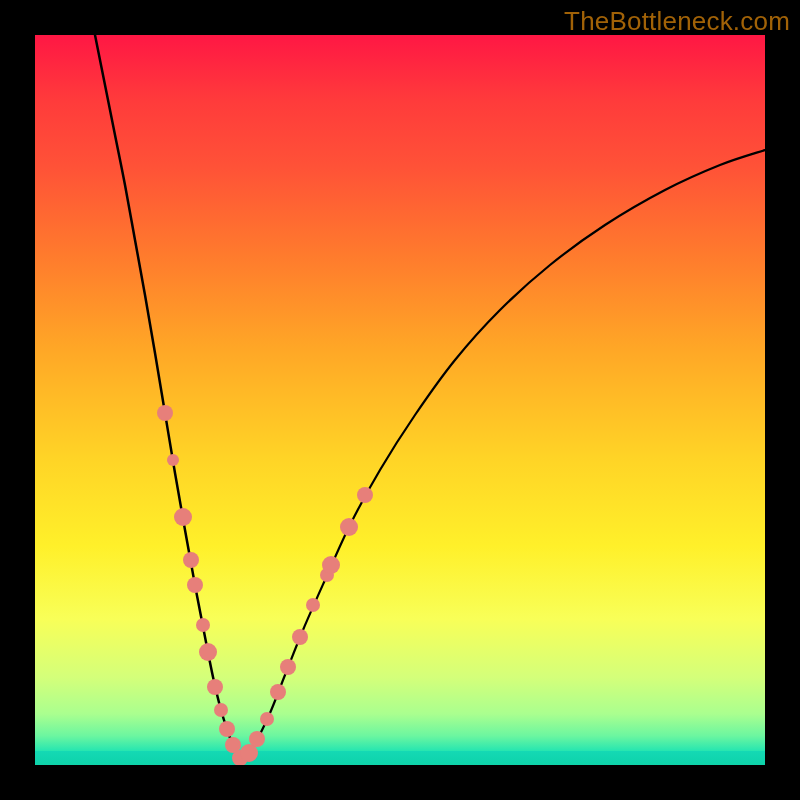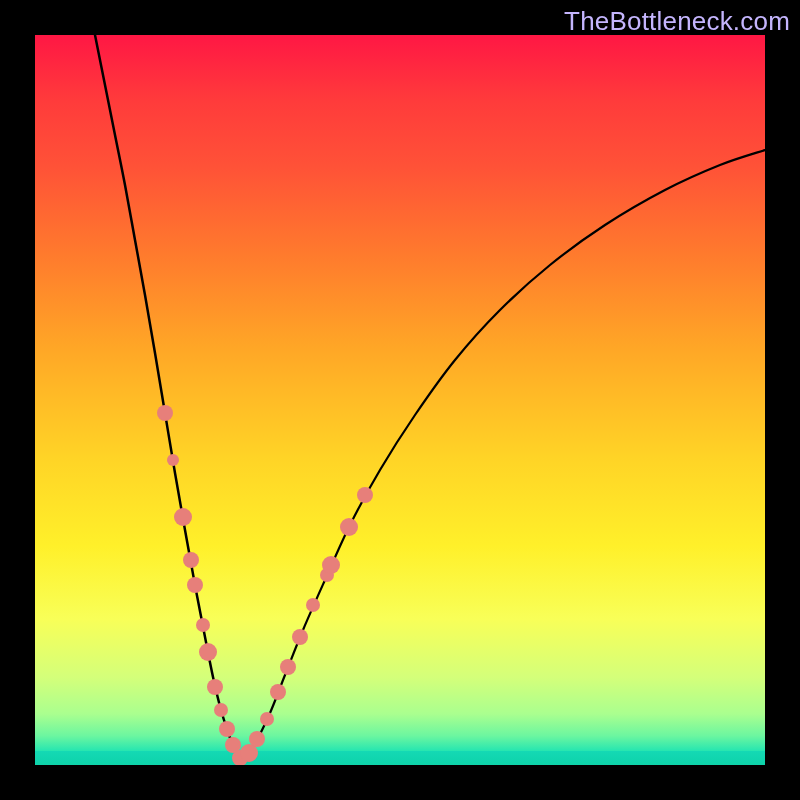--- a/index.html
+++ b/index.html
@@ -37,21 +37,21 @@
       #aaff8f 93%,
       #6cf6a0 96%,
       #28e6b0 98%,
       #14d9b4 100%
     );
   }
   .watermark {
     position: absolute;
     top: 6px;
     right: 10px;
-    color: #c4b5fd;
+    color: #a16207;
     font-size: 26px;
     font-weight: 500;
     letter-spacing: 0.2px;
     user-select: none;
   }
   svg.curves {
     position: absolute;
     left: 0;
     top: 0;
     width: 730px;

